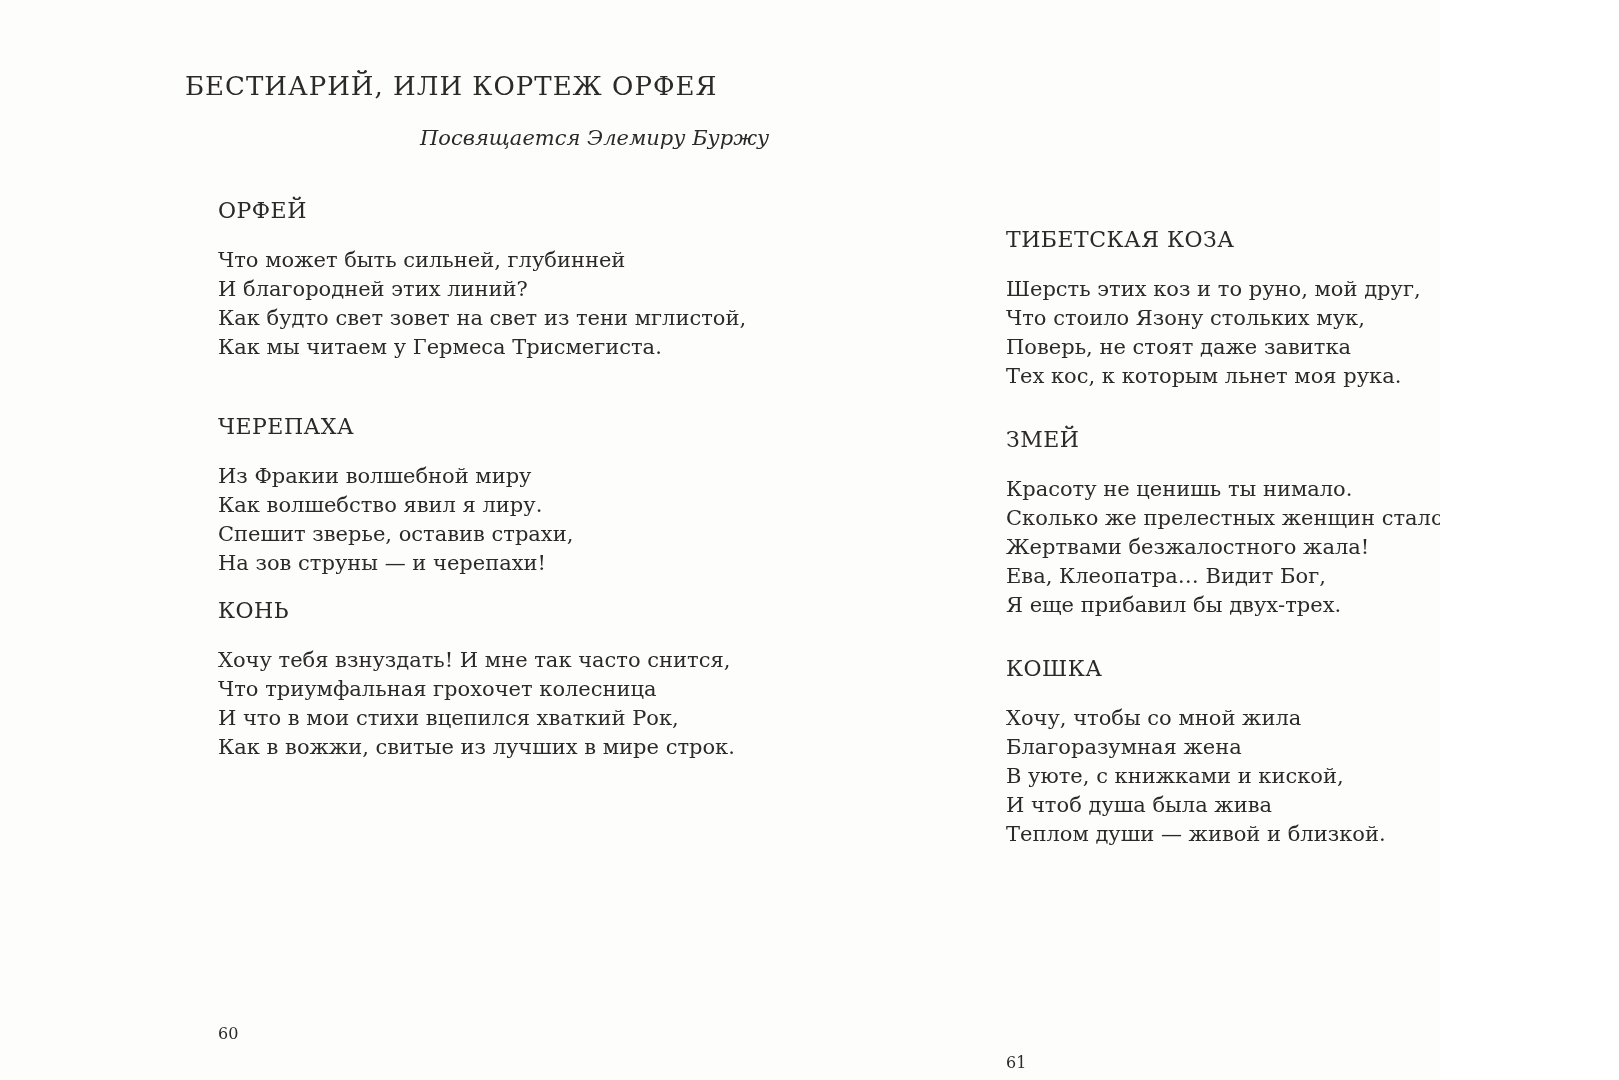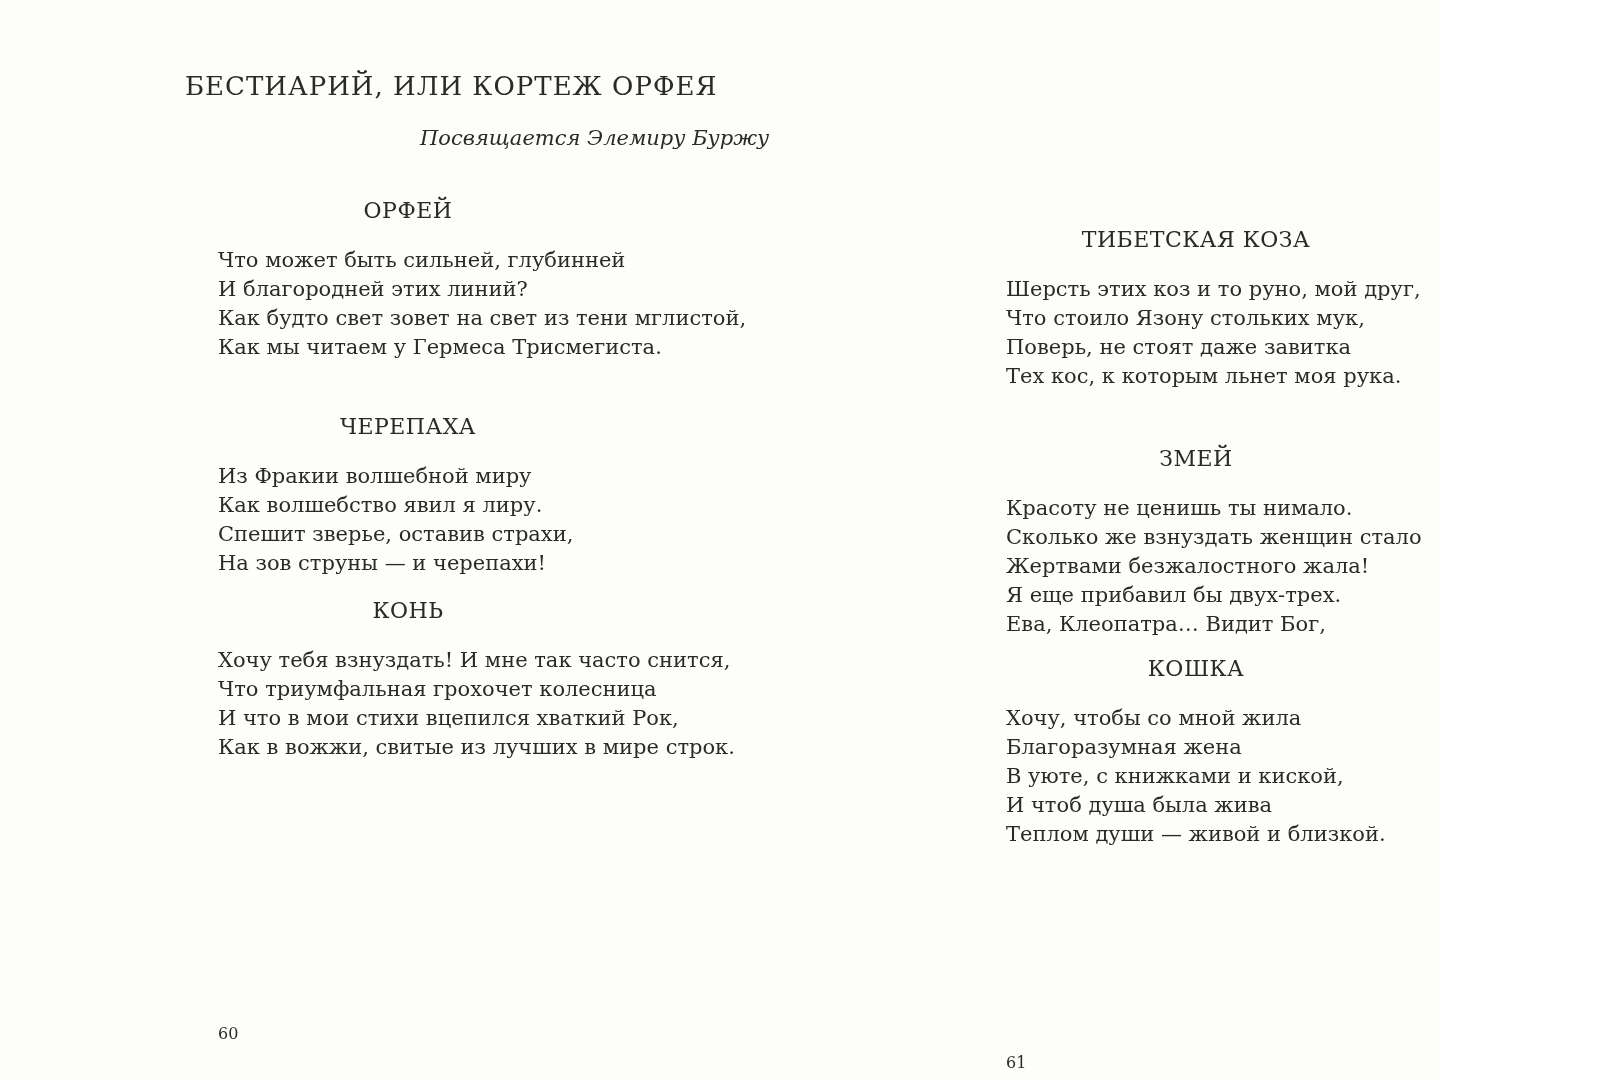--- a/index.html
+++ b/index.html
@@ -35,21 +35,21 @@
     white-space: nowrap;
   }
   .poem {
     position: absolute;
     width: 380px;
   }
   .poem-heading {
     font-size: 22px;
     line-height: 28px;
     letter-spacing: 0.5px;
-    text-align: center;
+    text-align: left;
     margin: 0 0 21px 0;
     white-space: nowrap;
   }
   .poem-line {
     font-size: 21px;
     line-height: 29px;
     white-space: nowrap;
   }
   .page-number {
     position: absolute;
@@ -97,27 +97,27 @@
   <div class="page-number col-left" style="top:1022px">60</div>
 
   <div class="poem col-right" style="top:197px">
     <div class="poem-heading">ТИБЕТСКАЯ КОЗА</div>
     <div class="poem-line">Шерсть этих коз и то руно, мой друг,</div>
     <div class="poem-line">Что стоило Язону стольких мук,</div>
     <div class="poem-line">Поверь, не стоят даже завитка</div>
     <div class="poem-line">Тех кос, к которым льнет моя рука.</div>
   </div>
 
-  <div class="poem col-right" style="top:416px">
+  <div class="poem col-right" style="top:397px">
     <div class="poem-heading">ЗМЕЙ</div>
     <div class="poem-line">Красоту не ценишь ты нимало.</div>
-    <div class="poem-line">Сколько же взнуздать женщин стало</div>
+    <div class="poem-line">Сколько же прелестных женщин стало</div>
     <div class="poem-line">Жертвами безжалостного жала!</div>
+    <div class="poem-line">Ева, Клеопатра… Видит Бог,</div>
     <div class="poem-line">Я еще прибавил бы двух-трех.</div>
-    <div class="poem-line">Ева, Клеопатра… Видит Бог,</div>
   </div>
 
   <div class="poem col-right" style="top:626px">
     <div class="poem-heading">КОШКА</div>
     <div class="poem-line">Хочу, чтобы со мной жила</div>
     <div class="poem-line">Благоразумная жена</div>
     <div class="poem-line">В уюте, с книжками и киской,</div>
     <div class="poem-line">И чтоб душа была жива</div>
     <div class="poem-line">Теплом души — живой и близкой.</div>
   </div>

